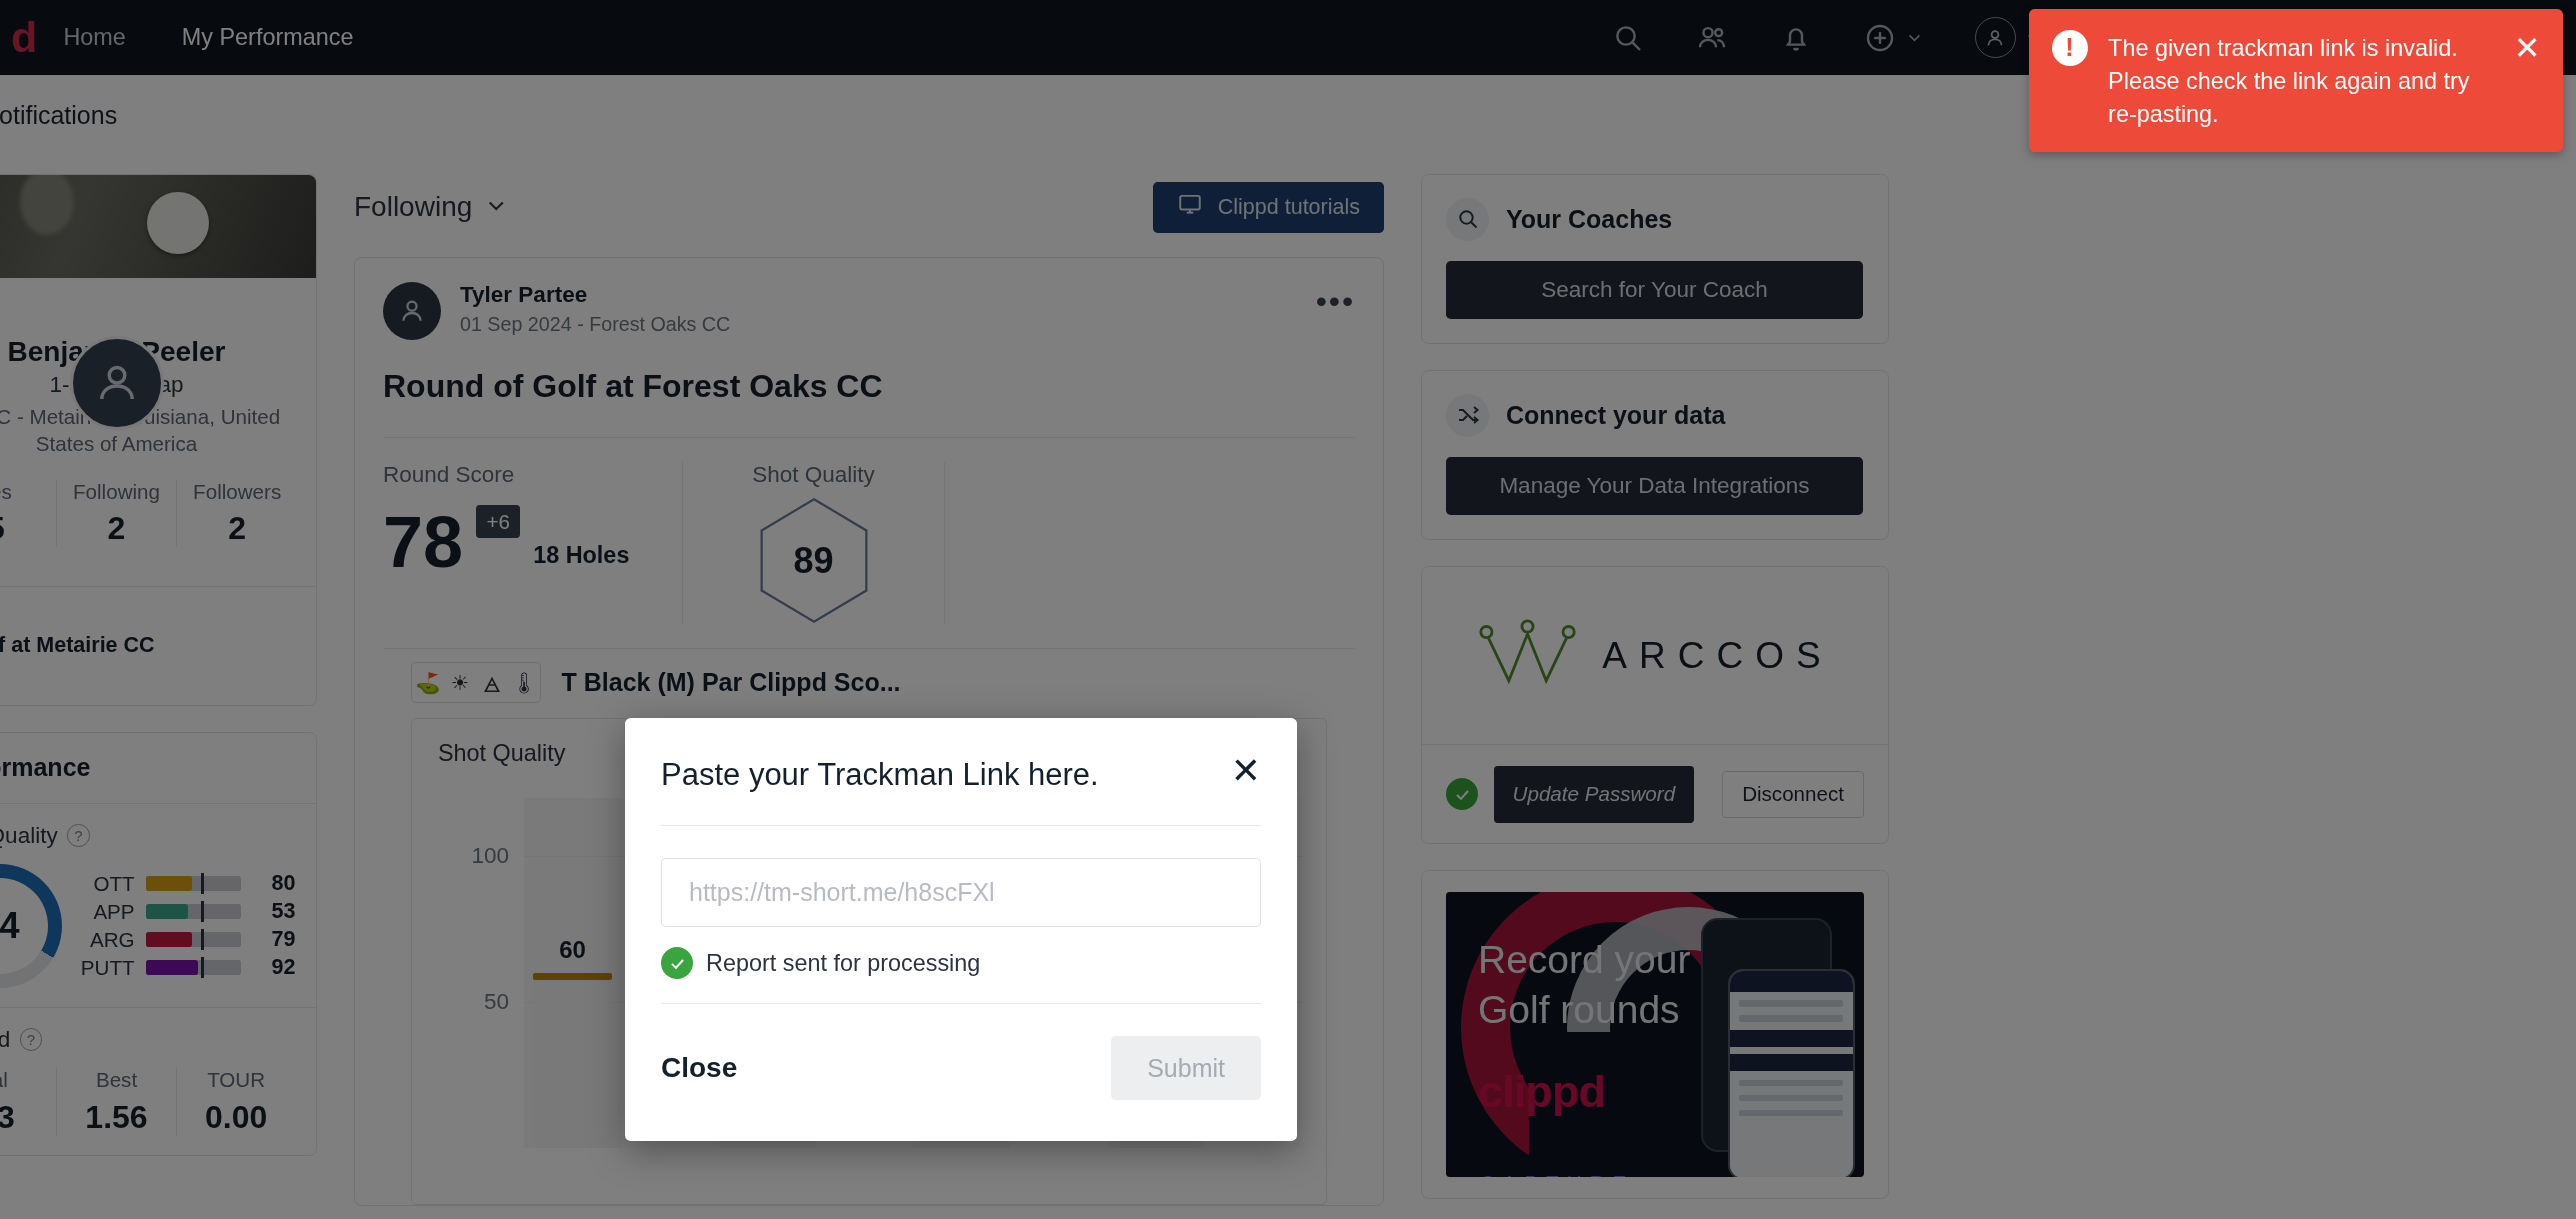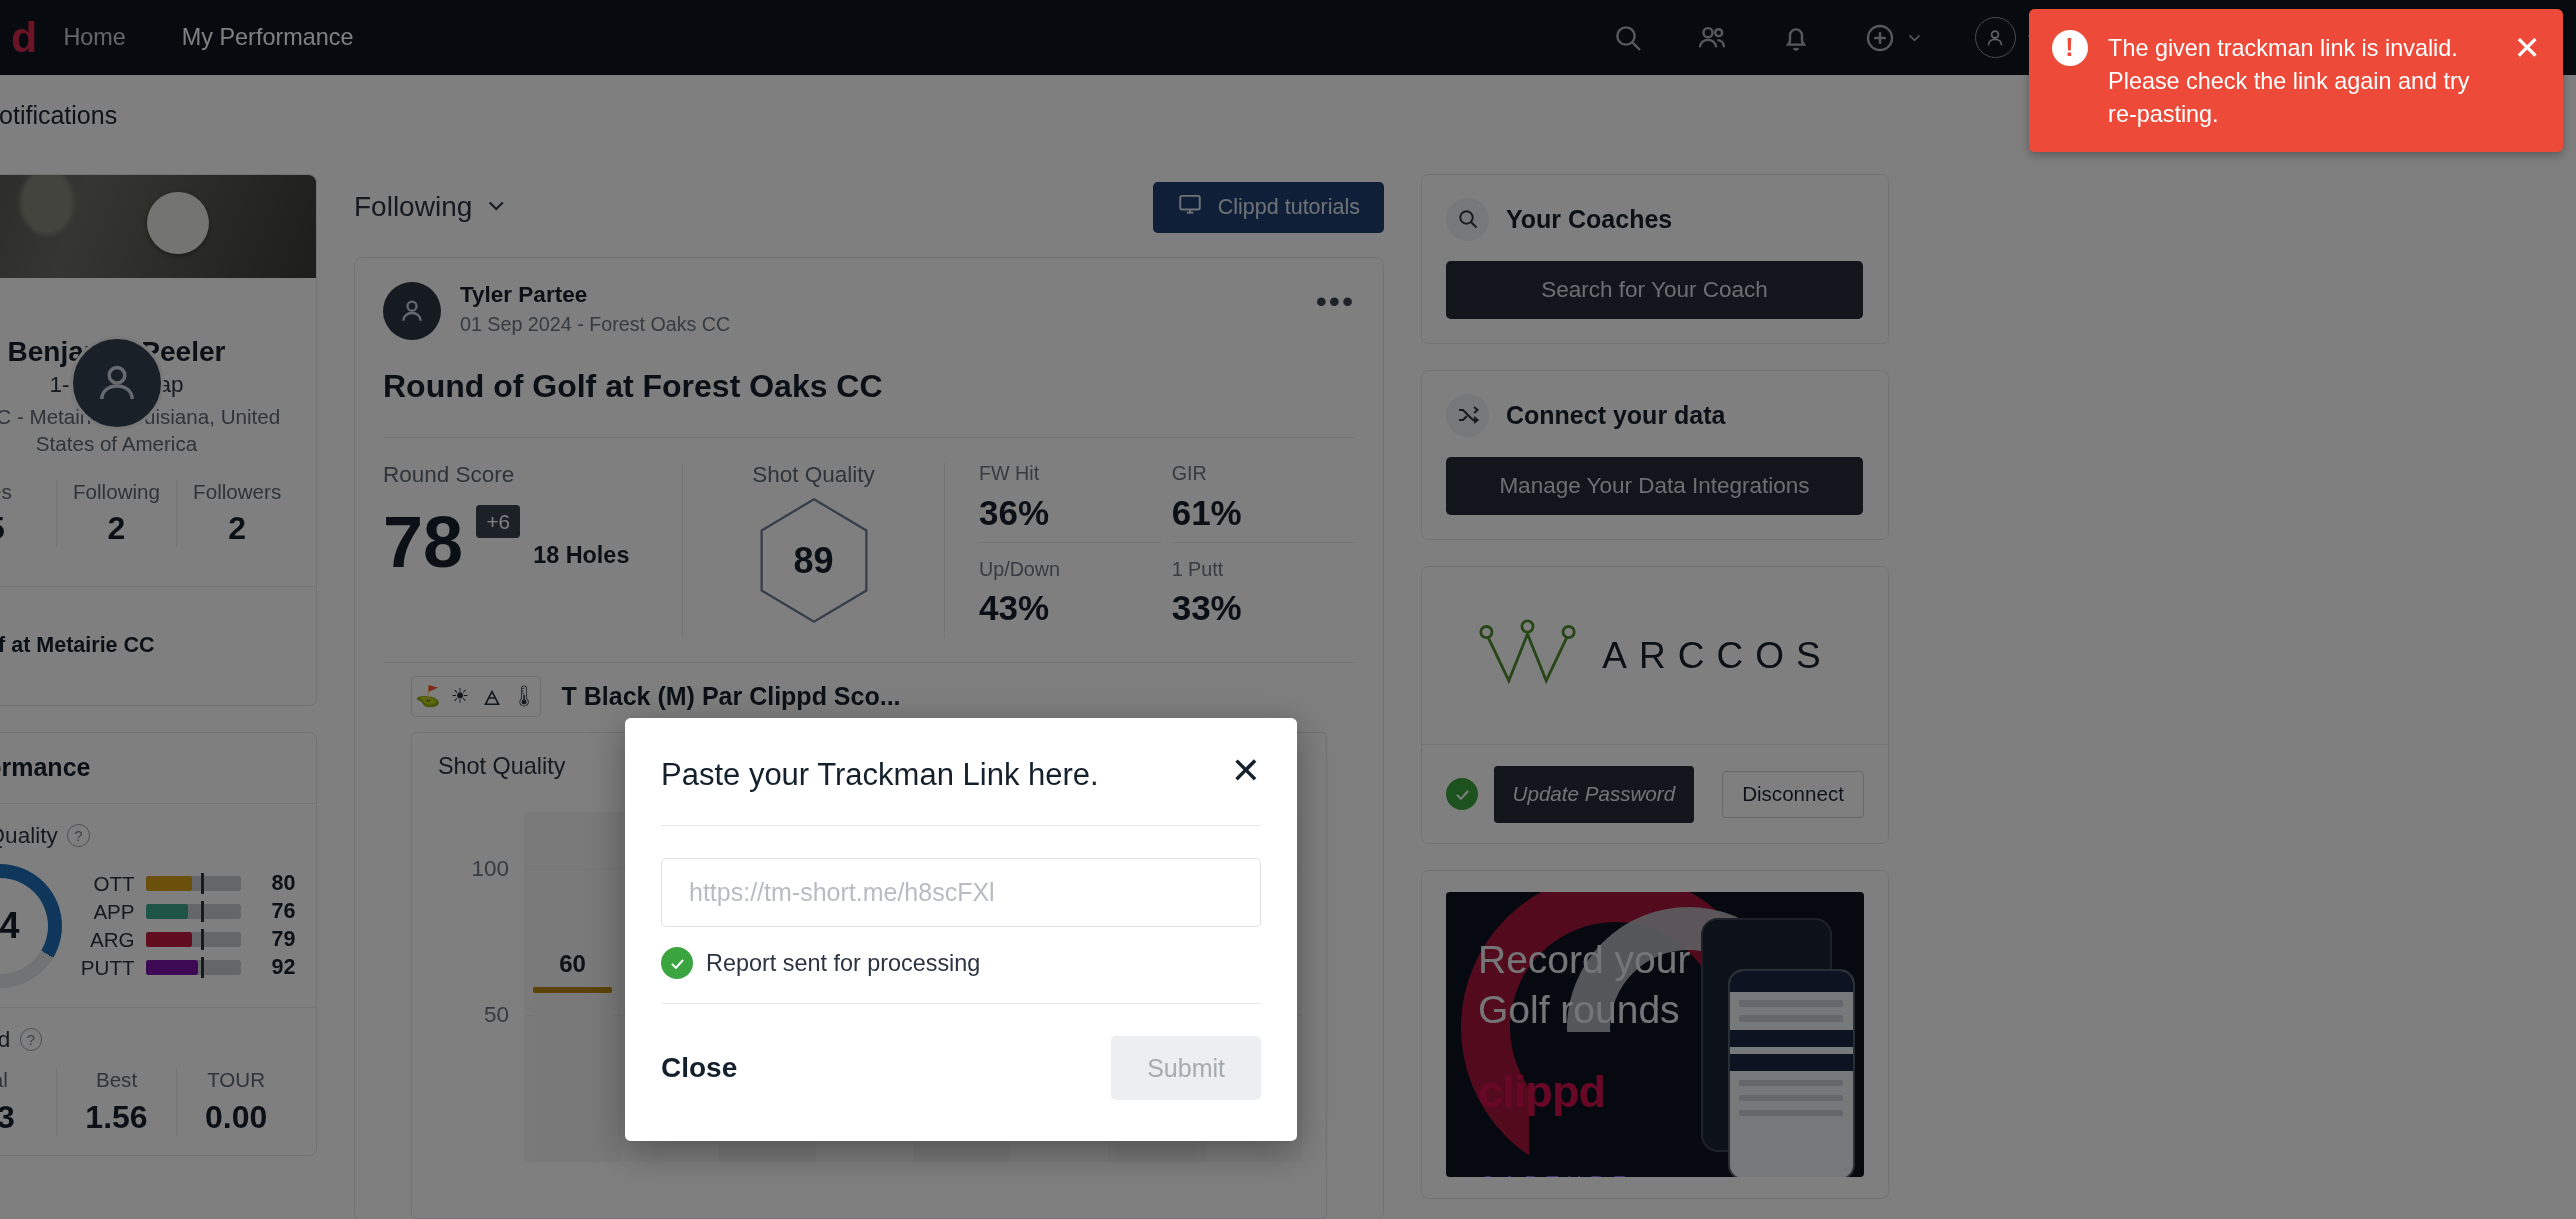--- a/index.html
+++ b/index.html
@@ -330,21 +330,21 @@
                     <span class="bar-tick" id="t0" style="left: 58%;"></span>
                   </span>
                   <span class="bar-val">80</span>
                 </div>
                 <div class="bar-row">
                   <span class="bar-lab">APP</span>
                   <span class="bar-track">
                     <span class="bar-fill" id="f1" style="width: 44%; background: rgb(59, 168, 138);"></span>
                     <span class="bar-tick" id="t1" style="left: 58%;"></span>
                   </span>
-                  <span class="bar-val">76</span>
+                  <span class="bar-val">53</span>
                 </div>
                 <div class="bar-row">
                   <span class="bar-lab">ARG</span>
                   <span class="bar-track">
                     <span class="bar-fill" id="f2" style="width: 48%; background: rgb(194, 25, 63);"></span>
                     <span class="bar-tick" id="t2" style="left: 58%;"></span>
                   </span>
                   <span class="bar-val">79</span>
                 </div>
                 <div class="bar-row">
@@ -426,38 +426,20 @@
                   <span class="score-holes">18 Holes</span>
                 </div>
               </div>
               <div class="st-sq">
                 <div class="st-lab">Shot Quality</div>
                 <div class="hexwrap">
                   <svg viewBox="0 0 100 114">
                       <polygon points="50,2 97,30 97,84 50,112 3,84 3,30" fill="none" stroke="#6a7b96" stroke-width="2"></polygon>
                     </svg>
                   <div class="hexval">89</div>
-                </div>
-              </div>
-              <div class="st-grid">
-                <div class="gcell br">
-                  <div class="glab">FW Hit</div>
-                  <div class="gval">36%</div>
-                </div>
-                <div class="gcell br">
-                  <div class="glab">GIR</div>
-                  <div class="gval">61%</div>
-                </div>
-                <div class="gcell">
-                  <div class="glab">Up/Down</div>
-                  <div class="gval">43%</div>
-                </div>
-                <div class="gcell">
-                  <div class="glab">1 Putt</div>
-                  <div class="gval">33%</div>
                 </div>
               </div>
             </div>
 
             <div class="chart-tools">
               <div class="icon-group">
                 <span>⛳</span>
                 <span>☀</span>
                 <span>🜁</span>
                 <span>🌡</span>

